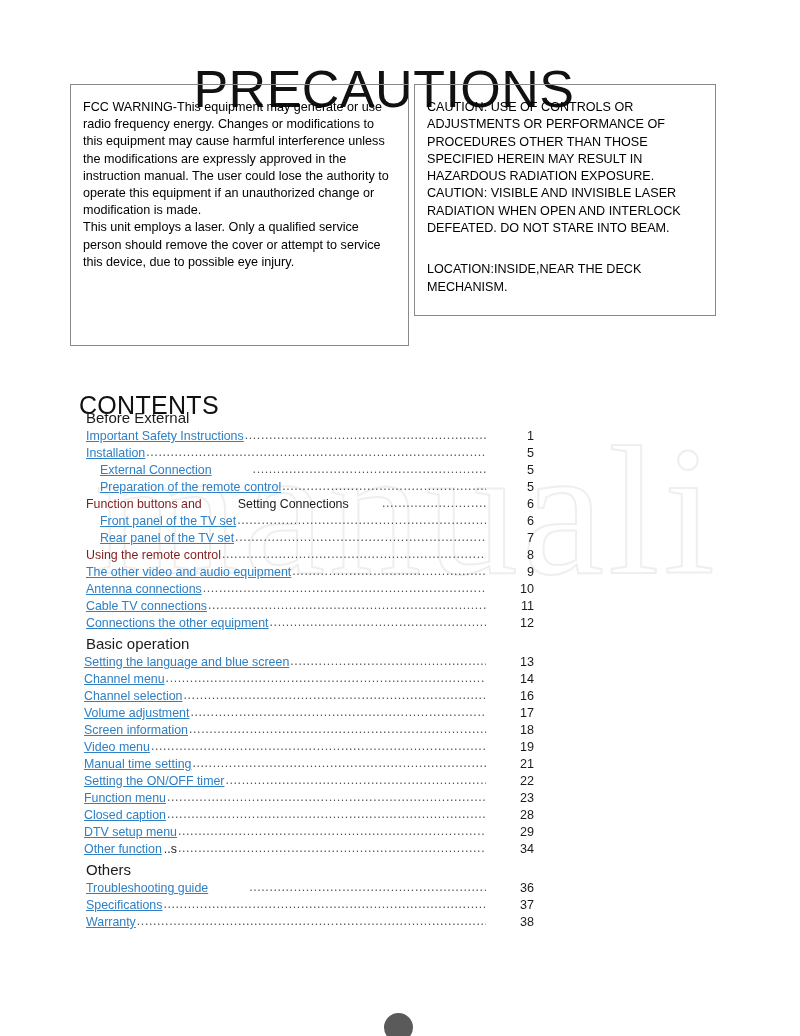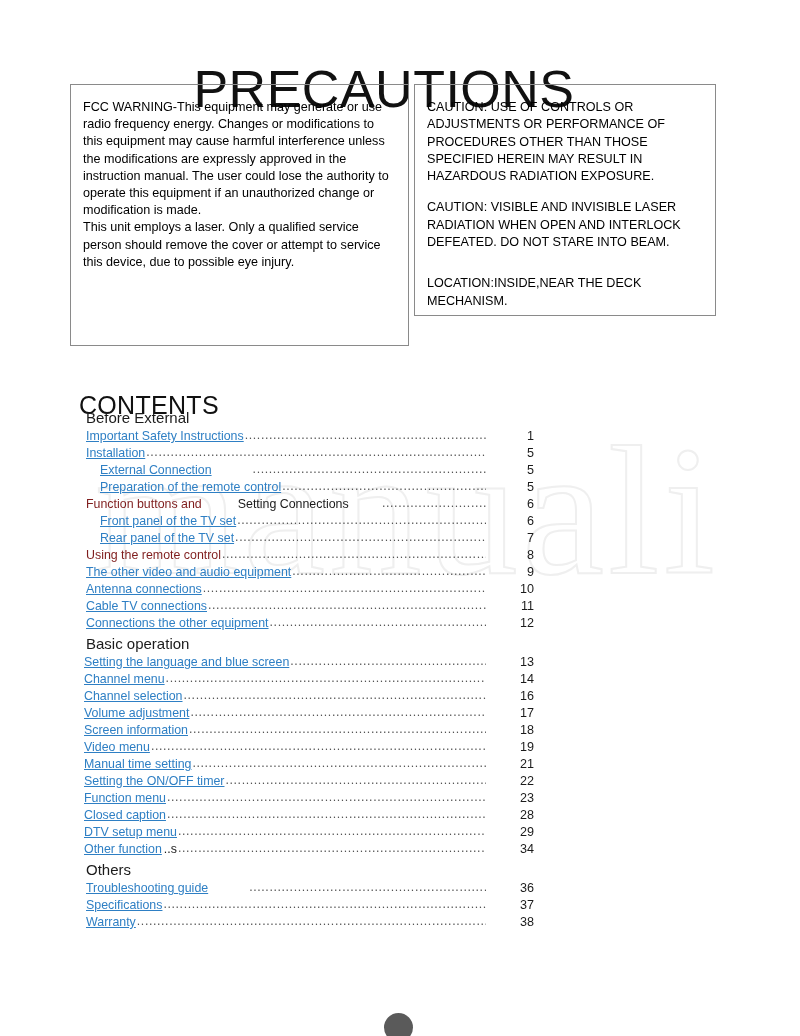--- a/index.html
+++ b/index.html
@@ -71,21 +71,21 @@
     top: 84px;
     width: 302px;
     height: 232px;
   }
   .notice-box p {
     margin: 0;
     font-size: 12.6px;
     line-height: 17.2px;
     color: #000000;
   }
-  .notice-box p + p { margin-top: 14px; }
+  .notice-box p + p { }
   #fcc-box .para-laser { margin-top: 16px; }
   #caution-box p { line-height: 17.3px; }
   #caution-box .para-location { margin-top: 24px; }
 
   
   #contents-heading {
     position: absolute;
     left: 79px;
     top: 370px;
     font-size: 25px;

